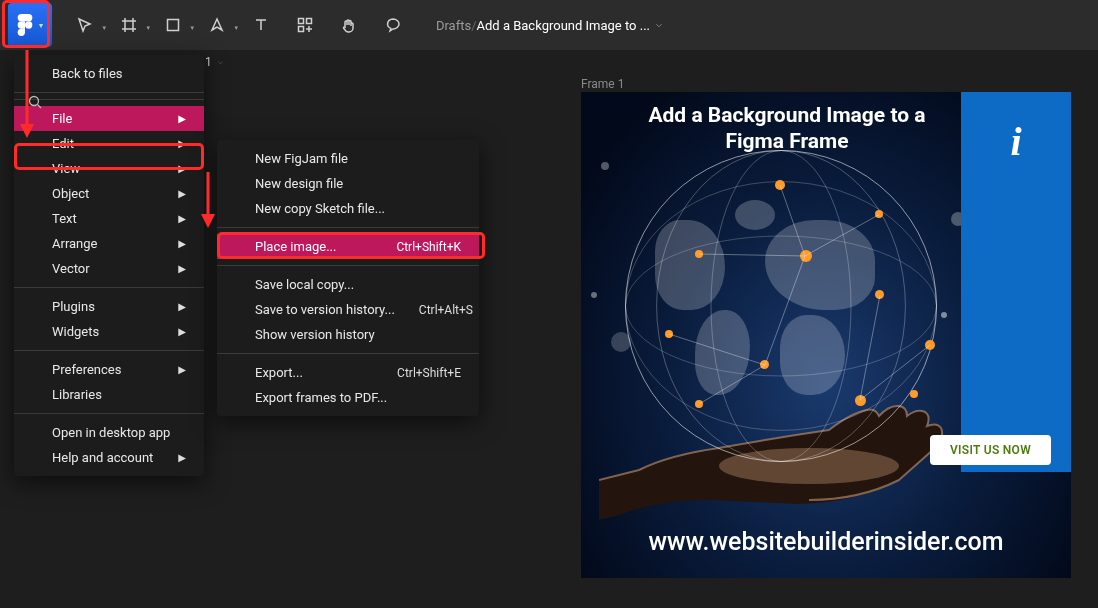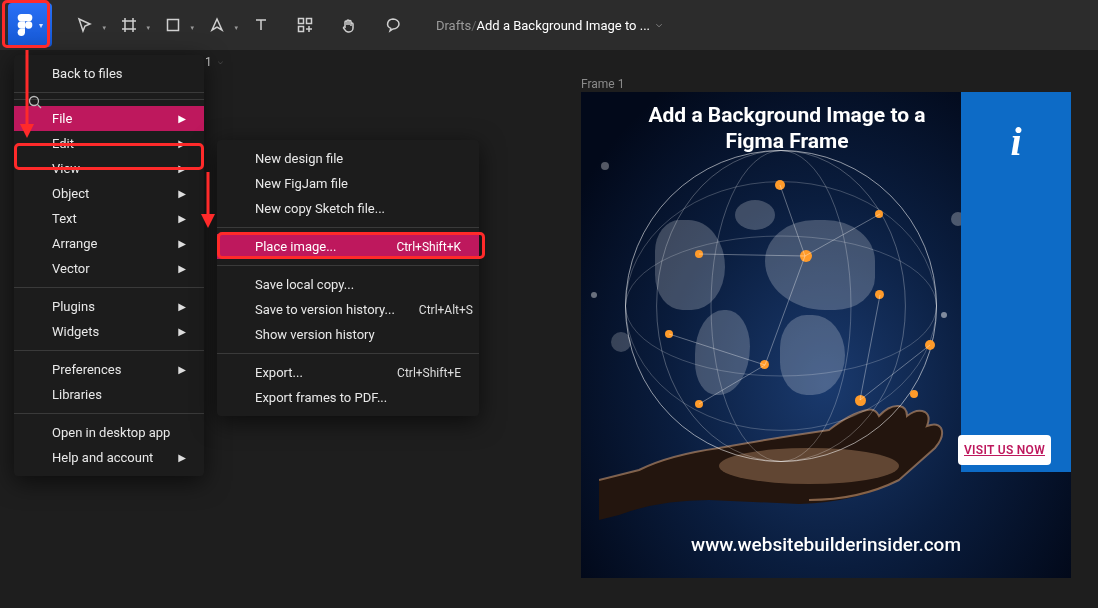--- a/index.html
+++ b/index.html
@@ -192,35 +192,34 @@
     font-size: 21px;
     font-weight: 700;
     line-height: 1.25;
     color: #fff;
   }
   .frame .cta {
     position: absolute;
     right: 20px;
     top: 343px;
     background: #fff;
-    color: #be185d;
+    color: #4d7c0f;
     font-size: 12px;
     font-weight: 600;
-    padding: 8px 6px;
+    padding: 8px 20px;
     border-radius: 4px;
     letter-spacing: .3px;
-    text-decoration: underline;
   }
   .frame .url {
     position: absolute;
     bottom: 22px;
     left: 0;
     right: 0;
     text-align: center;
-    font-size: 19px;
+    font-size: 25px;
     font-weight: 500;
     color: #fff;
   }
   .globe {
     position: absolute;
     top: 58px;
     left: 44px;
     width: 312px;
     height: 312px;
   }
@@ -413,24 +412,24 @@
     <span>Open in desktop app</span>
   </div>
   <div class="item">
     <span>Help and account</span>
     <span class="arrow">▶</span>
   </div>
 </div>
 
 <div class="menu menu-sub">
   <div class="item">
+    <span>New FigJam file</span>
+  </div>
+  <div class="item">
     <span>New design file</span>
-  </div>
-  <div class="item">
-    <span>New FigJam file</span>
   </div>
   <div class="item">
     <span>New copy Sketch file...</span>
   </div>
   <div class="sep"></div>
   <div class="item highlight">
     <span>Place image...</span>
     <span class="shortcut">Ctrl+Shift+K</span>
   </div>
   <div class="sep"></div>

